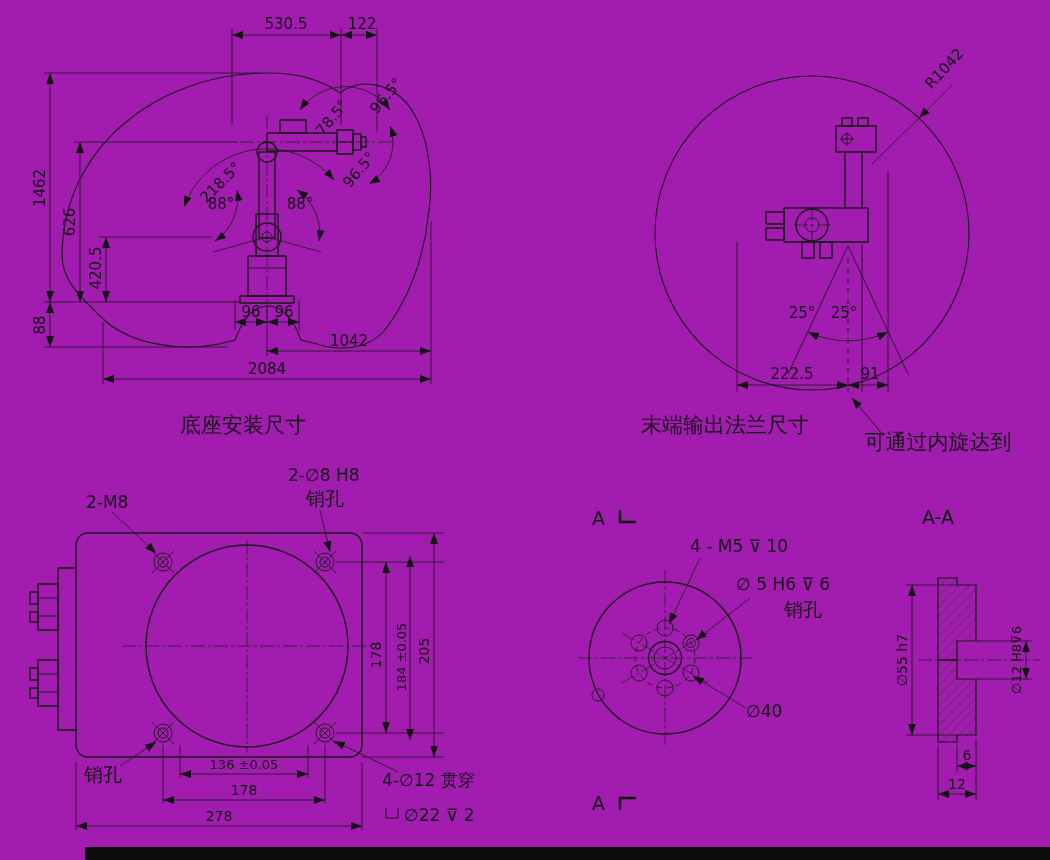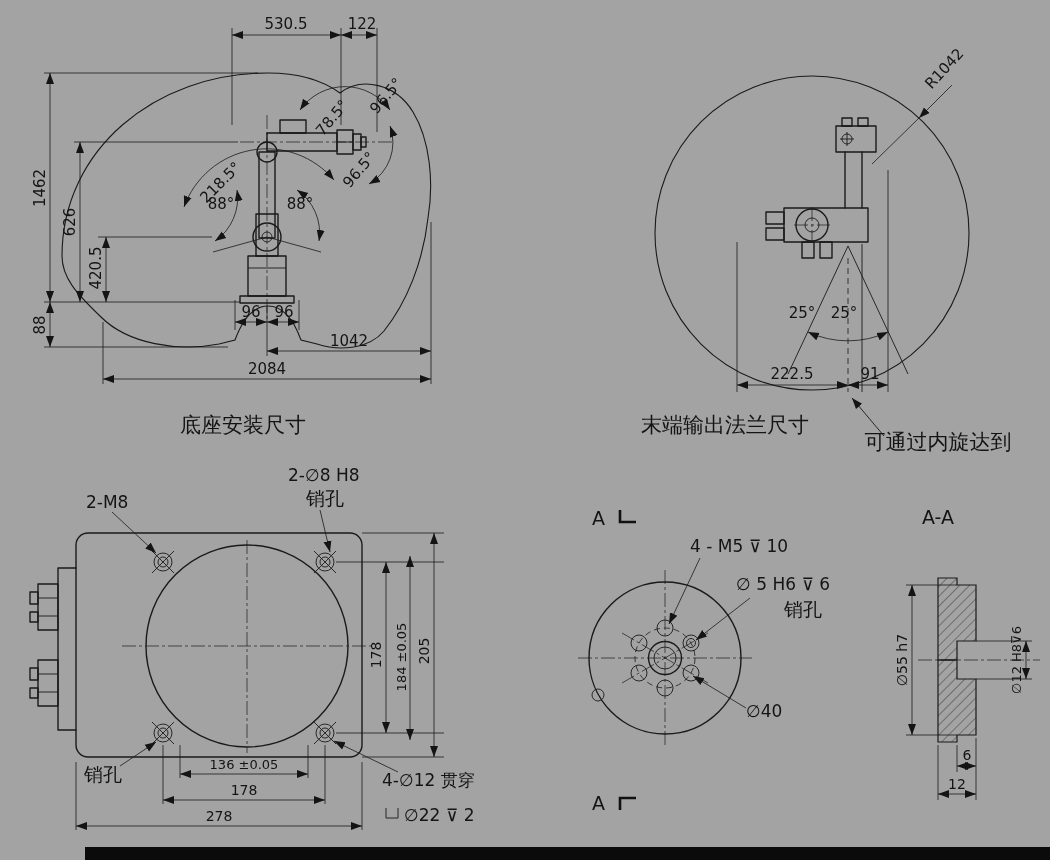--- a/index.html
+++ b/index.html
@@ -1,16 +1,16 @@
 <!DOCTYPE html>
 <html><head>
 <meta charset="utf-8">
 <style>
   html,body{margin:0;padding:0;background:#ffffff;}
-  .stage{position:relative;width:1050px;height:860px;background:#a3a3a3;overflow:hidden;
+  .stage{position:relative;width:1050px;height:860px;background:#a21caf;overflow:hidden;
          font-family:"DejaVu Sans","Liberation Sans",sans-serif;}
   svg text{font-family:"DejaVu Sans","Liberation Sans",sans-serif;fill:#141414;}
   .t13{font-size:13px;} .t14{font-size:14px;} .t15{font-size:15px;}
   .t17{font-size:17px;} .t19{font-size:19px;} .t21{font-size:21px;}
   .obj{stroke:#1a1a1a;stroke-width:1.4;fill:none;stroke-linejoin:round;stroke-linecap:round;}
   .med{stroke:#1a1a1a;stroke-width:1.1;fill:none;}
   .thin{stroke:#1a1a1a;stroke-width:0.9;fill:none;}
   .dim{stroke:#1a1a1a;stroke-width:0.8;fill:none;}
   .cl{stroke:#1a1a1a;stroke-width:0.7;fill:none;stroke-dasharray:14 3 3 3;}
   .dash{stroke:#1a1a1a;stroke-width:0.8;fill:none;stroke-dasharray:6 4;}

